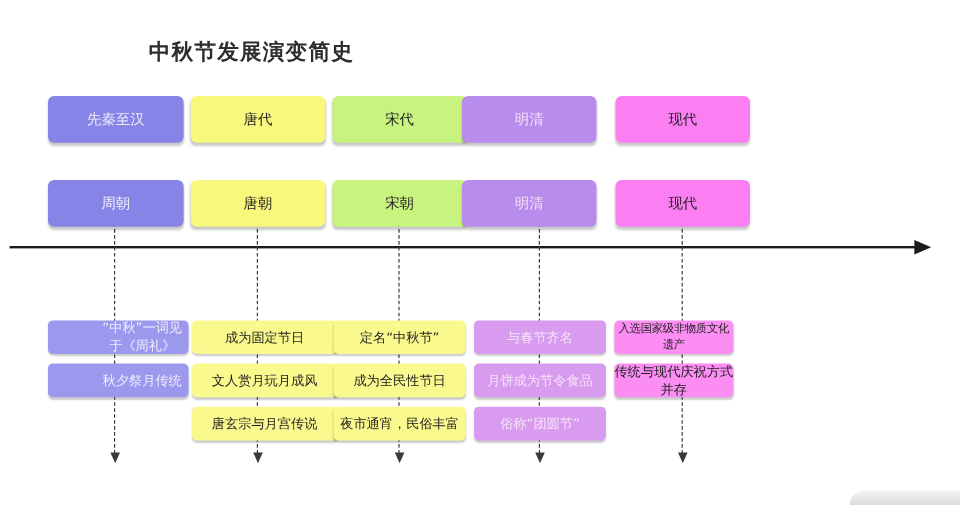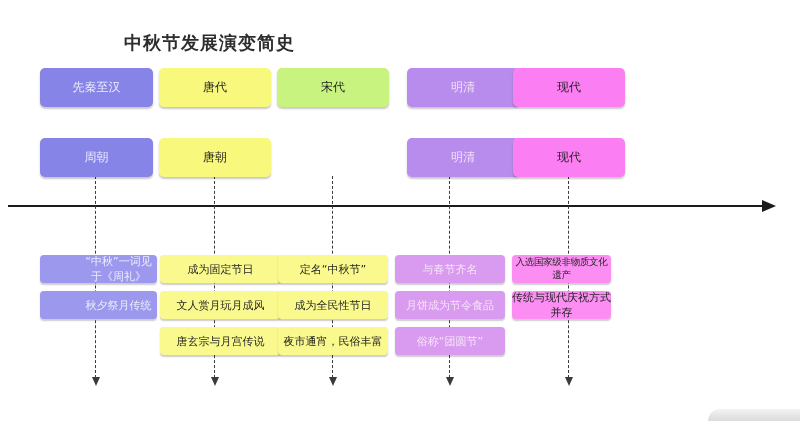--- a/index.html
+++ b/index.html
@@ -8,29 +8,30 @@
     font-family:"DejaVu Sans","Liberation Sans",sans-serif;
   }
   .title{
     position:absolute;left:124px;top:31px;font-size:18px;font-weight:bold;
     color:#2d2d2d;letter-spacing:1px;
   }
   .box{
     position:absolute;display:flex;align-items:center;justify-content:center;
     text-align:center;border-radius:5px;box-shadow:0 2px 2px rgba(0,0,0,0.22);
     box-sizing:border-box;
+    margin-top:12px;
   }
   .era,.period{top:68px;width:112px;height:39px;font-size:12px;}
   .period{top:138px;}
   .event{height:28px;font-size:11px;border-radius:4px;box-shadow:0 1.5px 1.5px rgba(0,0,0,0.2);}
   .rowA{top:255px;} .rowB{top:291px;} .rowC{top:327px;}
   .tight{font-size:9.5px;letter-spacing:-0.3px;}
 
   
-  .x0{left:40px;width:113px;} .x1{left:159px;} .x2{left:277px;} .x3{left:407px;} .x4{left:513px;}
+  .x0{left:40px;width:113px;} .x1{left:159px;} .x2{left:277px;} .x3{left:385px;} .x4{left:513px;}
   
   .e0{left:40px;width:117px;} .e1{left:160px;width:121px;} .e2{left:278px;width:110px;}
   .e3{left:395px;width:110px;} .e4{left:512px;width:99px;}
 
   
   .c0{background:#8784e8;color:#eeedfc;}
   .c0l{background:#9b98ee;color:#eeedfc;padding-left:40px;}
   .c1{background:#f8f87c;color:#1f1f1f;}
   .c1l{background:#f9f98d;color:#1f1f1f;}
   .c2{background:#c9f37f;color:#1f1f1f;}
@@ -85,20 +86,21 @@
   <div class="dhead dh4"></div>
 
   <div class="box era x0 c0">先秦至汉</div>
   <div class="box era x2 c2">宋代</div>
   <div class="box era x1 c1">唐代</div>
   <div class="box era x3 c3">明清</div>
   <div class="box era x4 c4">现代</div>
 
   <div class="box period x1 c1">唐朝</div>
   <div class="box period x0 c0">周朝</div>
+  <div class="box period x2 c2">宋朝</div>
   <div class="box period x3 c3">明清</div>
   <div class="box period x4 c4">现代</div>
 
   <div class="box event rowA e0 c0l">“中秋”一词见于《周礼》</div>
   <div class="box event rowB e0 c0l">秋夕祭月传统</div>
 
   <div class="box event rowA e1 c1l">成为固定节日</div>
   <div class="box event rowB e1 c1l">文人赏月玩月成风</div>
   <div class="box event rowC e1 c1l">唐玄宗与月宫传说</div>
 

